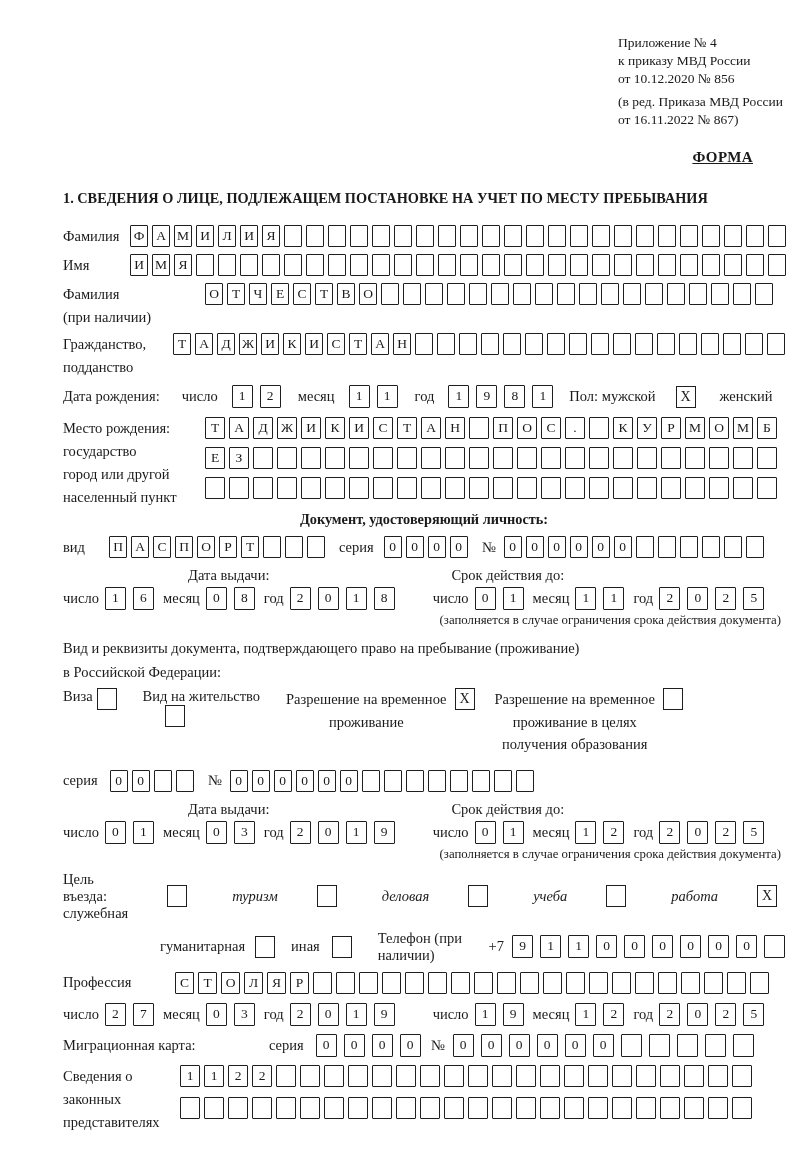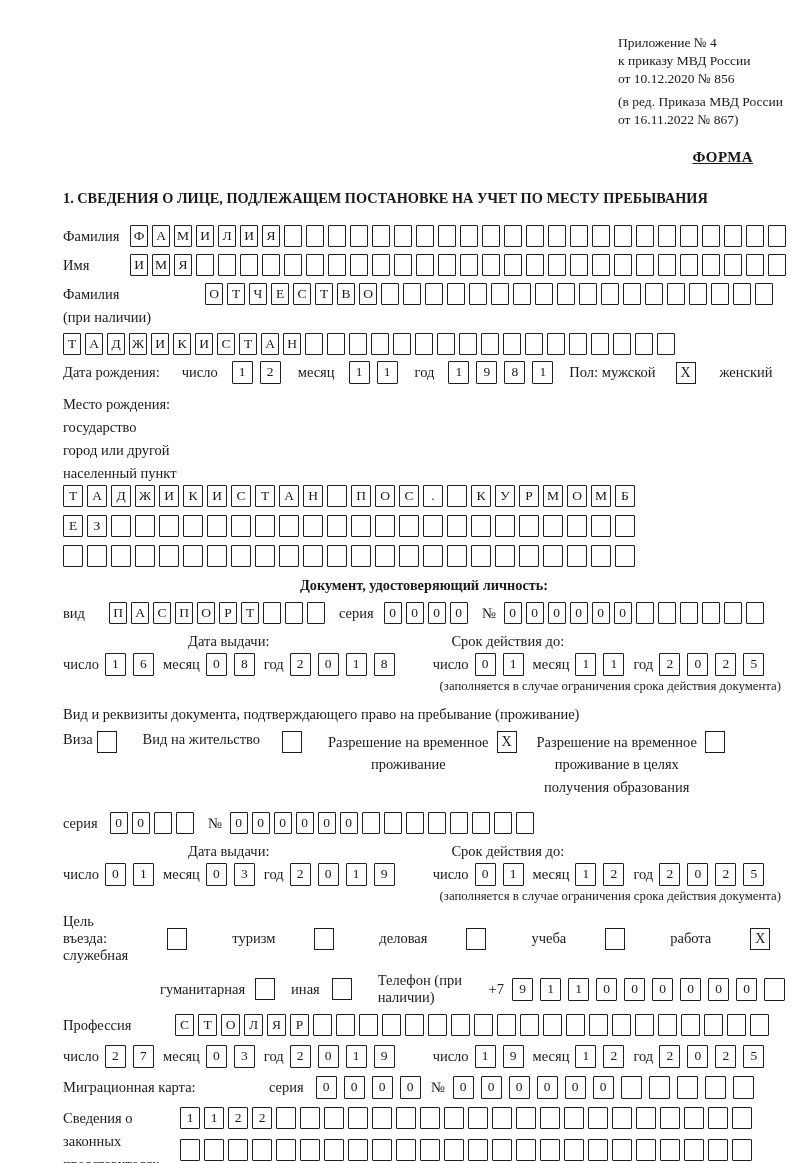--- a/index.html
+++ b/index.html
@@ -56,21 +56,21 @@
   .para { font-size:14.5px; line-height:1.62; margin-bottom:4px; }
 
   
   .permits { display:flex; align-items:flex-start; font-size:14.5px; margin:4px 0 14px 0; }
   .permits .pc { text-align:center; line-height:1.55; }
   .permits .chk { margin-left:8px; margin-top:0; }
   .pitem { display:flex; align-items:flex-start; }
 
   .purpose { display:flex; align-items:center; font-size:14.5px; margin:2px 0 8px 0; flex-wrap:nowrap;gap:32px; }
   .purpose .chk { margin-left:7px; }
-  .purpose .pu { margin-left:13px; }
+  .purpose .pu { margin-left:13px;font-style:italic; }
 
   .phoneline { display:flex; align-items:center; font-size:14.5px; margin-bottom:8px; padding-left:97px; }
 </style>
 </head>
 <body>
 
 <div class="page">
 
   <div class="annex">
     <div>Приложение № 4</div>
@@ -187,20 +187,24 @@
         <span class="cell"></span>
         <span class="cell"></span>
         <span class="cell"></span>
         <span class="cell"></span>
         <span class="cell"></span>
         <span class="cell"></span>
       </div>
   </div>
 
   <div class="row top" style="margin-bottom:6px;">
+    <div class="lbl2 w112">
+      <div>Гражданство,</div>
+      <div>подданство</div>
+    </div>
     <div class="cells">
         <span class="cell">Т</span>
         <span class="cell">А</span>
         <span class="cell">Д</span>
         <span class="cell">Ж</span>
         <span class="cell">И</span>
         <span class="cell">К</span>
         <span class="cell">И</span>
         <span class="cell">С</span>
         <span class="cell">Т</span>
@@ -244,21 +248,21 @@
         <span class="cell">9</span>
         <span class="cell">8</span>
         <span class="cell">1</span>
       </span>
     <span class="lbl" style="margin-left:8px;text-align:right;">Пол: мужской</span>
     <span class="chk" style="margin-left:6px;">X</span>
     <span class="lbl" style="margin-left:16px;">женский</span>
     <span class="chk" style="margin-left:14px;"></span>
   </div>
 
-  <div class="row top" style="margin-bottom:2px;flex-direction:column;">
+  <div class="row top" style="margin-bottom:2px;">
     <div class="lbl2 w142">
       <div>Место рождения:</div>
       <div>государство</div>
       <div>город или другой</div>
       <div>населенный пункт</div>
     </div>
     <div class="stack">
       <div class="cells c24">
           <span class="cell">Т</span>
           <span class="cell">А</span>
@@ -417,28 +421,29 @@
         <span class="cell">2</span>
         <span class="cell">0</span>
         <span class="cell">2</span>
         <span class="cell">5</span>
       </span>
   </div>
   <div class="note">(заполняется в случае ограничения срока действия документа)</div>
 
   <div class="para">
     <div>Вид и реквизиты документа, подтверждающего право на пребывание (проживание)</div>
+    <div>в Российской Федерации:</div>
   </div>
 
   <div class="permits">
     <span class="pitem">
       <span>Виза</span>
       <span class="chk" style="margin-left:4px;"></span>
     </span>
-    <span class="pitem" style="margin-left:26px;">
+    <span class="pitem" style="margin-left:26px;flex-direction:column;">
       <span>Вид на жительство</span>
       <span class="chk" style="margin-left:22px;"></span>
     </span>
     <span class="pitem" style="margin-left:26px;">
       <span class="pc">
         <div>Разрешение на временное</div>
         <div>проживание</div>
       </span>
       <span class="chk">X</span>
     </span>

